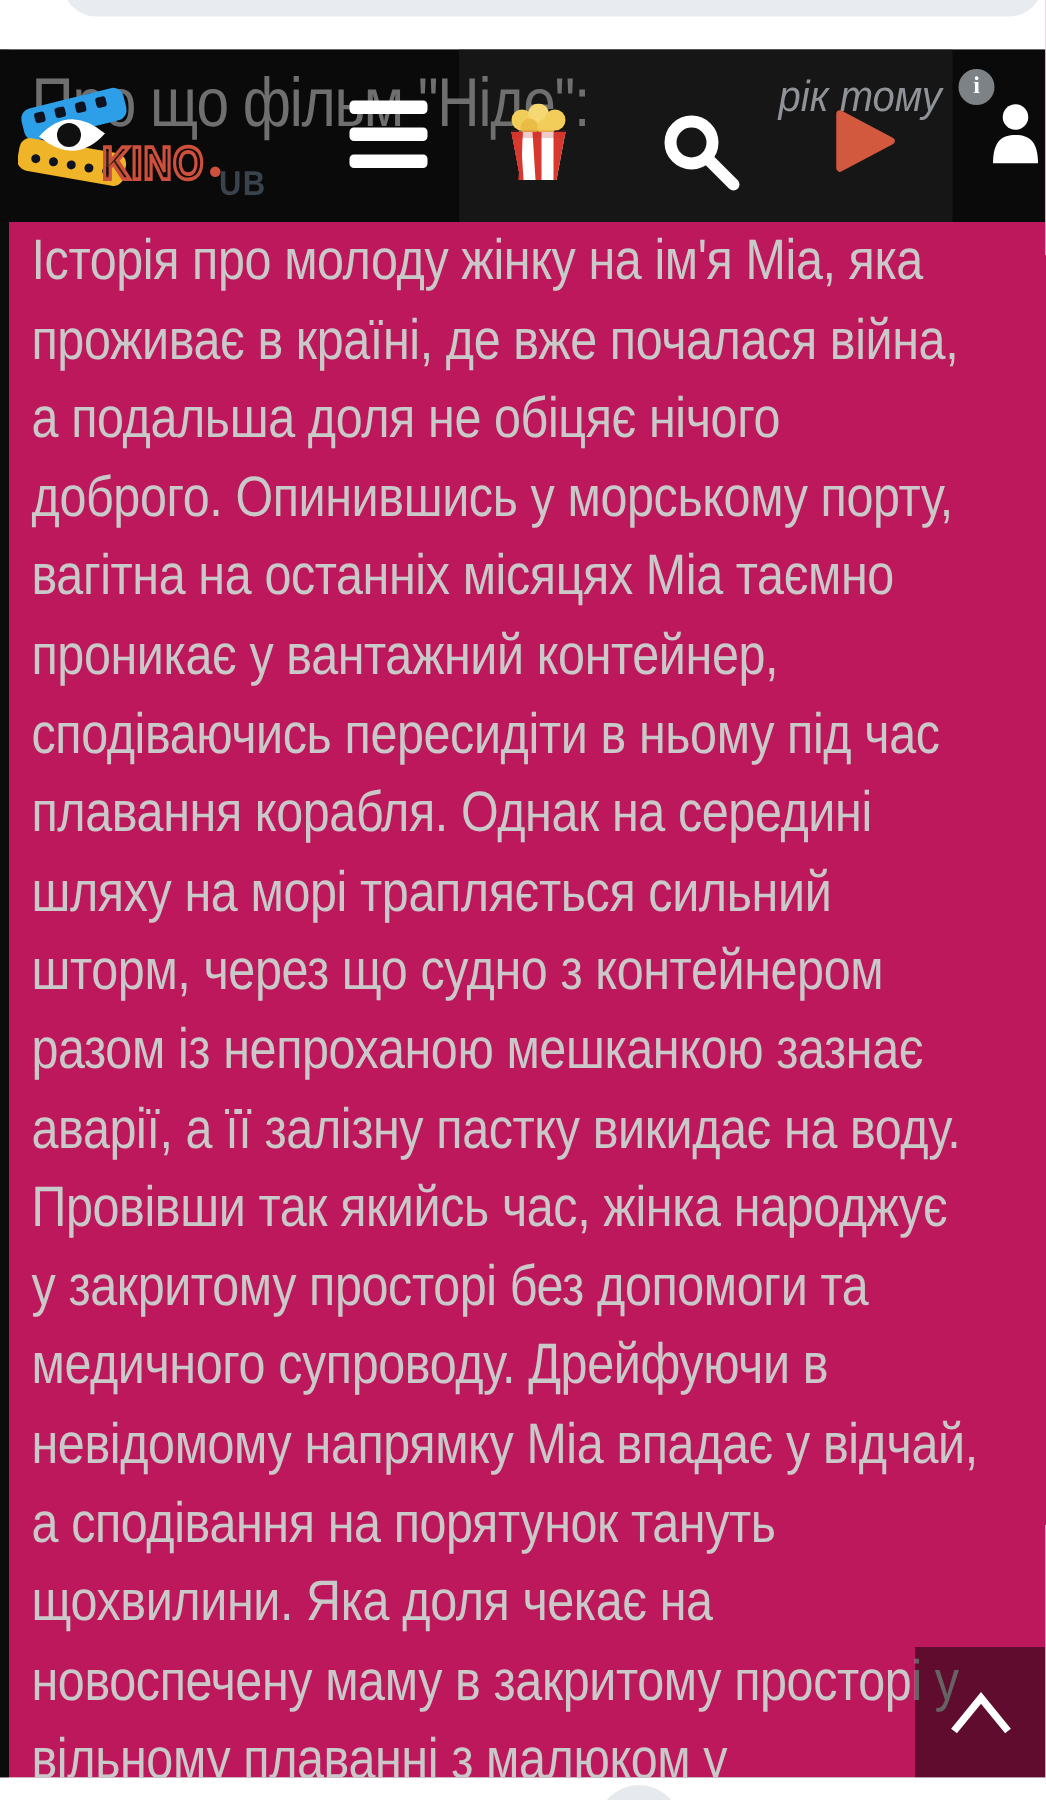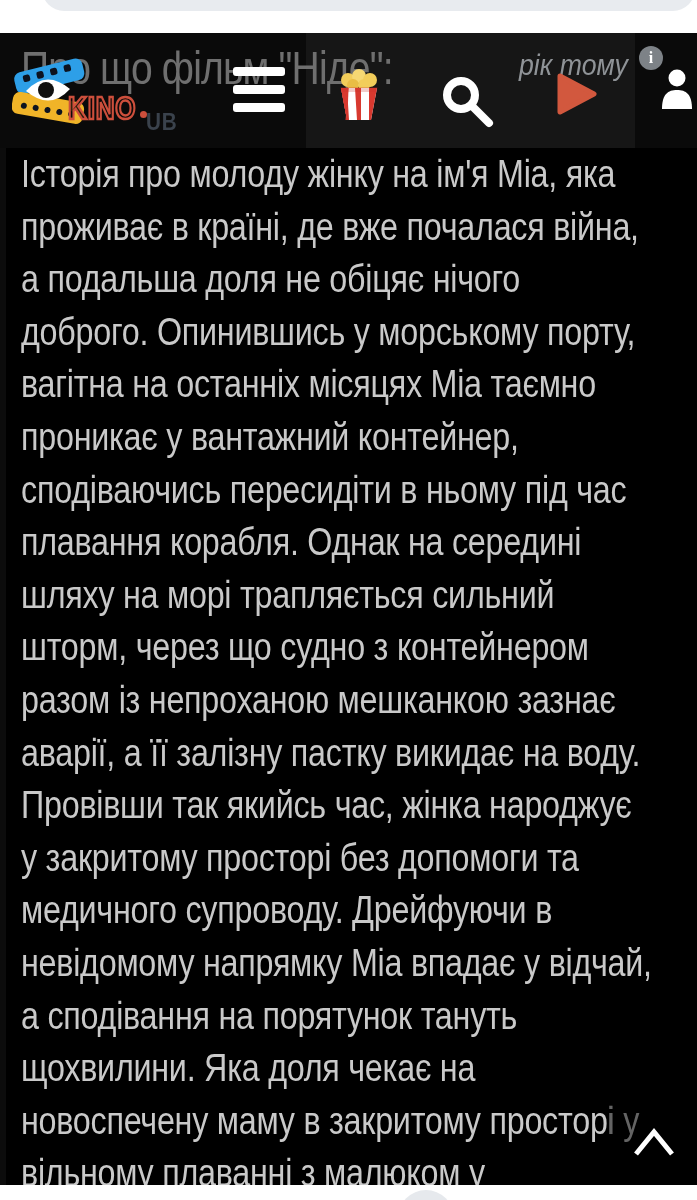--- a/index.html
+++ b/index.html
@@ -38,21 +38,21 @@
   
   .hamburger{position:absolute;left:233px;top:34px;width:52px;height:47px;}
   .hamburger .bar{width:52px;height:9px;border-radius:3px;background:#ffffff;margin-bottom:9px;}
 
   .popcorn{position:absolute;left:336px;top:36px;}
   .search{position:absolute;left:440px;top:41px;}
   .play{position:absolute;left:556px;top:40px;}
   .user{position:absolute;left:659px;top:36px;}
 
   
-  .content{position:absolute;top:115px;left:0;right:0;bottom:0;background:#000000;}
+  .content{position:absolute;top:115px;left:0;right:0;bottom:0;background:#be185d;}
   .synopsis{position:absolute;left:21px;top:0;width:820px;transform:scaleX(0.85);
             transform-origin:left top;color:#c9c9c9;font-size:38px;line-height:52.6px;
             letter-spacing:-0.3px;z-index:2;}
   .line{white-space:nowrap;}
 
   
   .scrolltop{position:absolute;right:0;top:1065px;width:87px;height:87px;
              background:rgba(0,0,0,0.5);z-index:6;display:flex;align-items:center;justify-content:center;}
 
   

